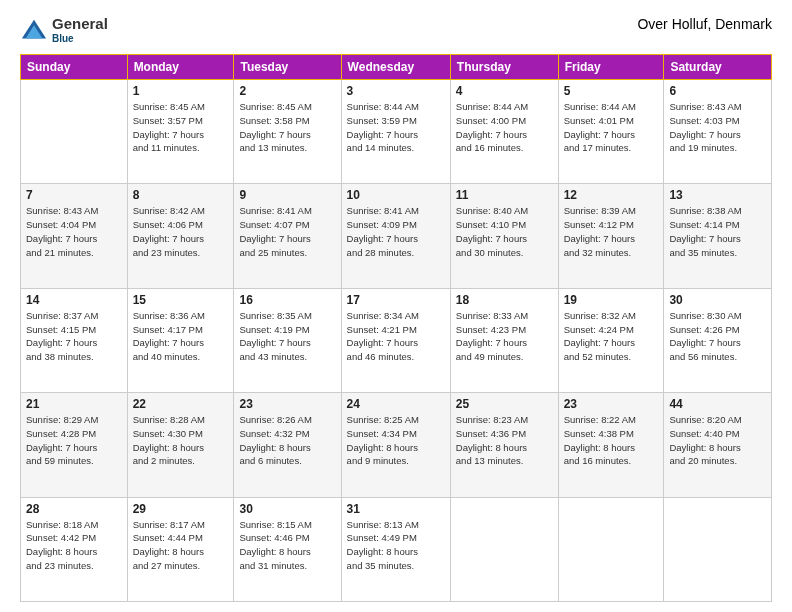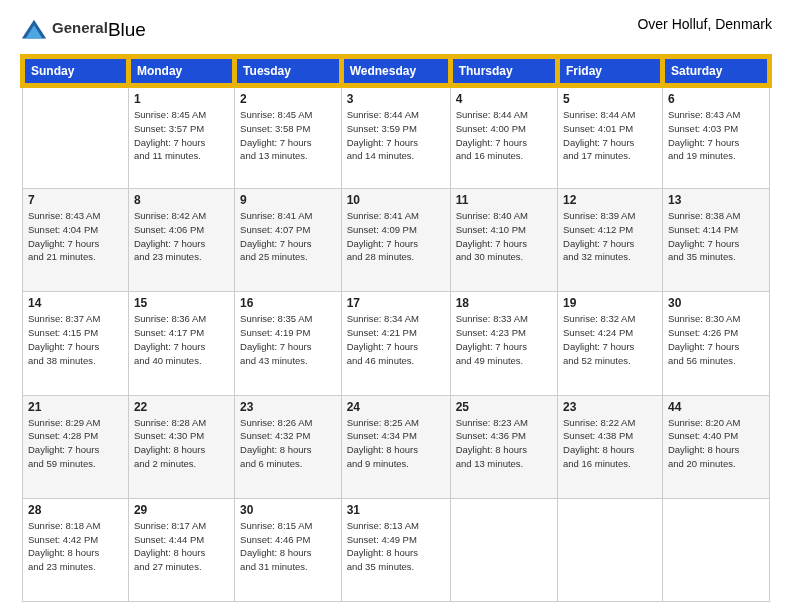--- a/index.html
+++ b/index.html
@@ -23,33 +23,33 @@
       align-items: flex-start;
       margin-bottom: 10px;
     }
     .logo {
       display: flex;
       align-items: center;
       gap: 4px;
     }
     .logo-text {
       display: flex;
-      flex-direction: row;
+      flex-direction: column;
       line-height: 1.1;
       justify-content: flex-end;
     }
     .logo-general {
       font-size: 15px;
       font-weight: bold;
       color: #333;
     }
     .logo-blue {
-      font-size: 19px;
-      font-weight: normal;
-      color: #000000;
+      font-size: 10px;
+      font-weight: bold;
+      color: #0c4a6e;
     }
     .logo-icon {
       width: 28px;
       height: 28px;
     }
     .title-block {
       text-align: right;
     }
     .month-title {
       font-size: 32px;
@@ -60,27 +60,27 @@
     .location {
       font-size: 14px;
       color: #000000;
     }
     .calendar-table {
       width: 100%;
       border-collapse: collapse;
       flex: 1;
     }
     .calendar-table thead tr th {
-      background: #1d4ed8;
+      background: #a21caf;
       color: #fff;
       font-size: 12px;
       font-weight: bold;
       padding: 5px 6px;
       text-align: left;
-      border: 5px solid #eab308;
+      border: 1px solid #eab308;
     }
     .calendar-table tbody tr td {
       vertical-align: top;
       border: 1px solid #ccc;
       padding: 4px 5px;
       font-size: 9.5px;
       color: #333;
       width: 113px;
       height: 90px;
       background: #fff;

